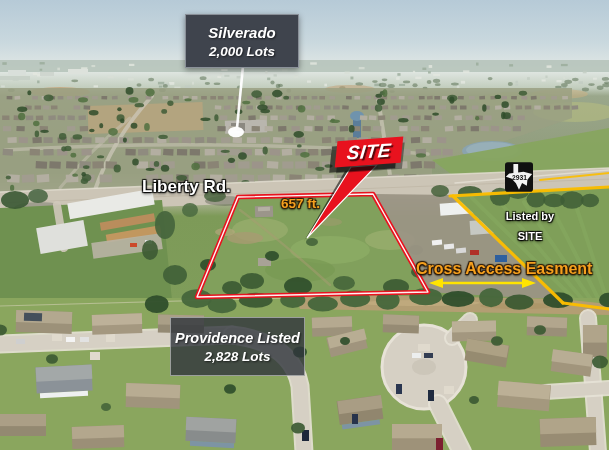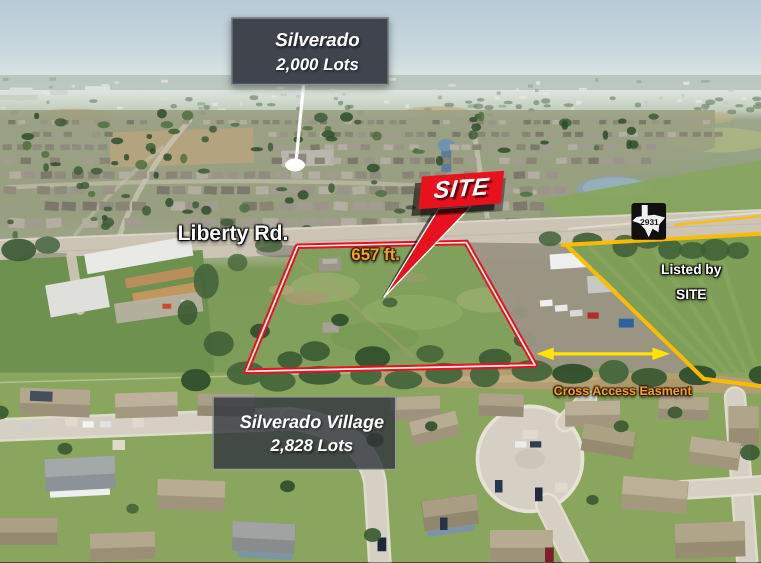--- a/index.html
+++ b/index.html
@@ -25,39 +25,39 @@
   .arrow-line{stroke:var(--arrow-yellow,#ffe400);stroke-width:2.6;}
   .arrow-head{fill:var(--arrow-yellow,#ffe400);}
   .lbl{position:absolute;white-space:nowrap;font-weight:800;color:#fff;
     text-shadow:-1px -1px 1px rgba(0,0,0,.85),1px -1px 1px rgba(0,0,0,.85),
                 -1px 1px 1px rgba(0,0,0,.85),1px 1px 1px rgba(0,0,0,.85),0 2px 3px rgba(0,0,0,.55);}
   .lbl.orange{color:var(--label-orange,#f5a01e);
     text-shadow:-1px -1px 1px rgba(40,20,0,.9),1px -1px 1px rgba(40,20,0,.9),
                 -1px 1px 1px rgba(40,20,0,.9),1px 1px 1px rgba(40,20,0,.9),0 2px 2px rgba(0,0,0,.6);}
   .signbox{position:absolute;display:flex;flex-direction:column;align-items:center;
     justify-content:center;gap:3px;color:#fff;font-style:italic;font-weight:800;
-    text-shadow:1px 1px 2px rgba(0,0,0,.6);padding-left:12px;}
+    text-shadow:1px 1px 2px rgba(0,0,0,.6);}
   .sign-silverado{left:185px;top:14px;width:112px;height:52px;background:#3f444d;
     border:1px solid #8a9098;box-shadow:0 2px 6px rgba(0,0,0,.4);}
   .sign-providence{left:170px;top:317px;width:133px;height:57px;background:rgba(48,53,60,.8);
     border:1px solid rgba(230,230,230,.55);}
   .sign-name{font-size:15px;}
   .sign-name.small{font-size:14.5px;}
   .sign-lots{font-size:13.5px;}
   .site-banner{position:absolute;left:336px;top:139px;width:66px;height:26px;
     background:var(--site-red,#e8121e);transform:rotate(-4deg) skewX(-10deg);
     box-shadow:-5px 5px 0 rgba(5,5,5,.6),2px 6px 0 rgba(5,5,5,.4);
     display:flex;align-items:center;justify-content:center;}
   .site-banner span{font-size:19px;font-weight:900;font-style:italic;color:#fff;
     letter-spacing:.5px;text-shadow:2px 2px 1px rgba(0,0,0,.65);}
   .tx-sign{position:absolute;left:505px;top:162px;width:28px;height:30px;}
   .lbl-liberty{left:142px;top:177px;font-size:17px;}
   .lbl-352{left:281px;top:196px;font-size:13.5px;}
-  .lbl-cross{left:443px;top:260px;font-size:10px;margin-top:48px;}
-  .listed{position:absolute;left:520px;top:210px;width:66px;text-align:center;}
+  .lbl-cross{left:416px;top:260px;font-size:16px;}
+  .listed{position:absolute;left:497px;top:210px;width:66px;text-align:center;}
   .listed div{font-size:11px;}
   .listed .l2{margin-top:8px;}
 </style>
 </head>
 <body>
 
 <div class="stage">
 
   <svg class="layer" id="photo" viewBox="0 0 609 450">
       <rect x="0" y="60" width="609" height="12" fill="#b4c2b9" opacity="0.85"></rect>
@@ -779,16 +779,16 @@
     <div class="lbl l2" style="position:static">SITE</div>
   </div>
 
   <svg class="tx-sign" viewBox="0 0 100 105">
     <rect x="0" y="0" width="100" height="105" rx="10" fill="#101010"></rect>
     <polygon fill="#f2f2f2" points="30,6 47,6 47,36 66,34 97,42 90,50 80,62 78,84 61,74 50,98 39,75 23,58 3,52 15,40 30,38"></polygon>
     <text x="52" y="64" text-anchor="middle" font-size="24" font-weight="bold" fill="#111">2931</text>
   </svg>
 
   <div class="signbox sign-providence">
-    <div class="sign-name small">Silverado Village</div>
+    <div class="sign-name small">Providence Listed</div>
     <div class="sign-lots">2,828 Lots</div>
   </div>
 </div>
 
 </body></html>

